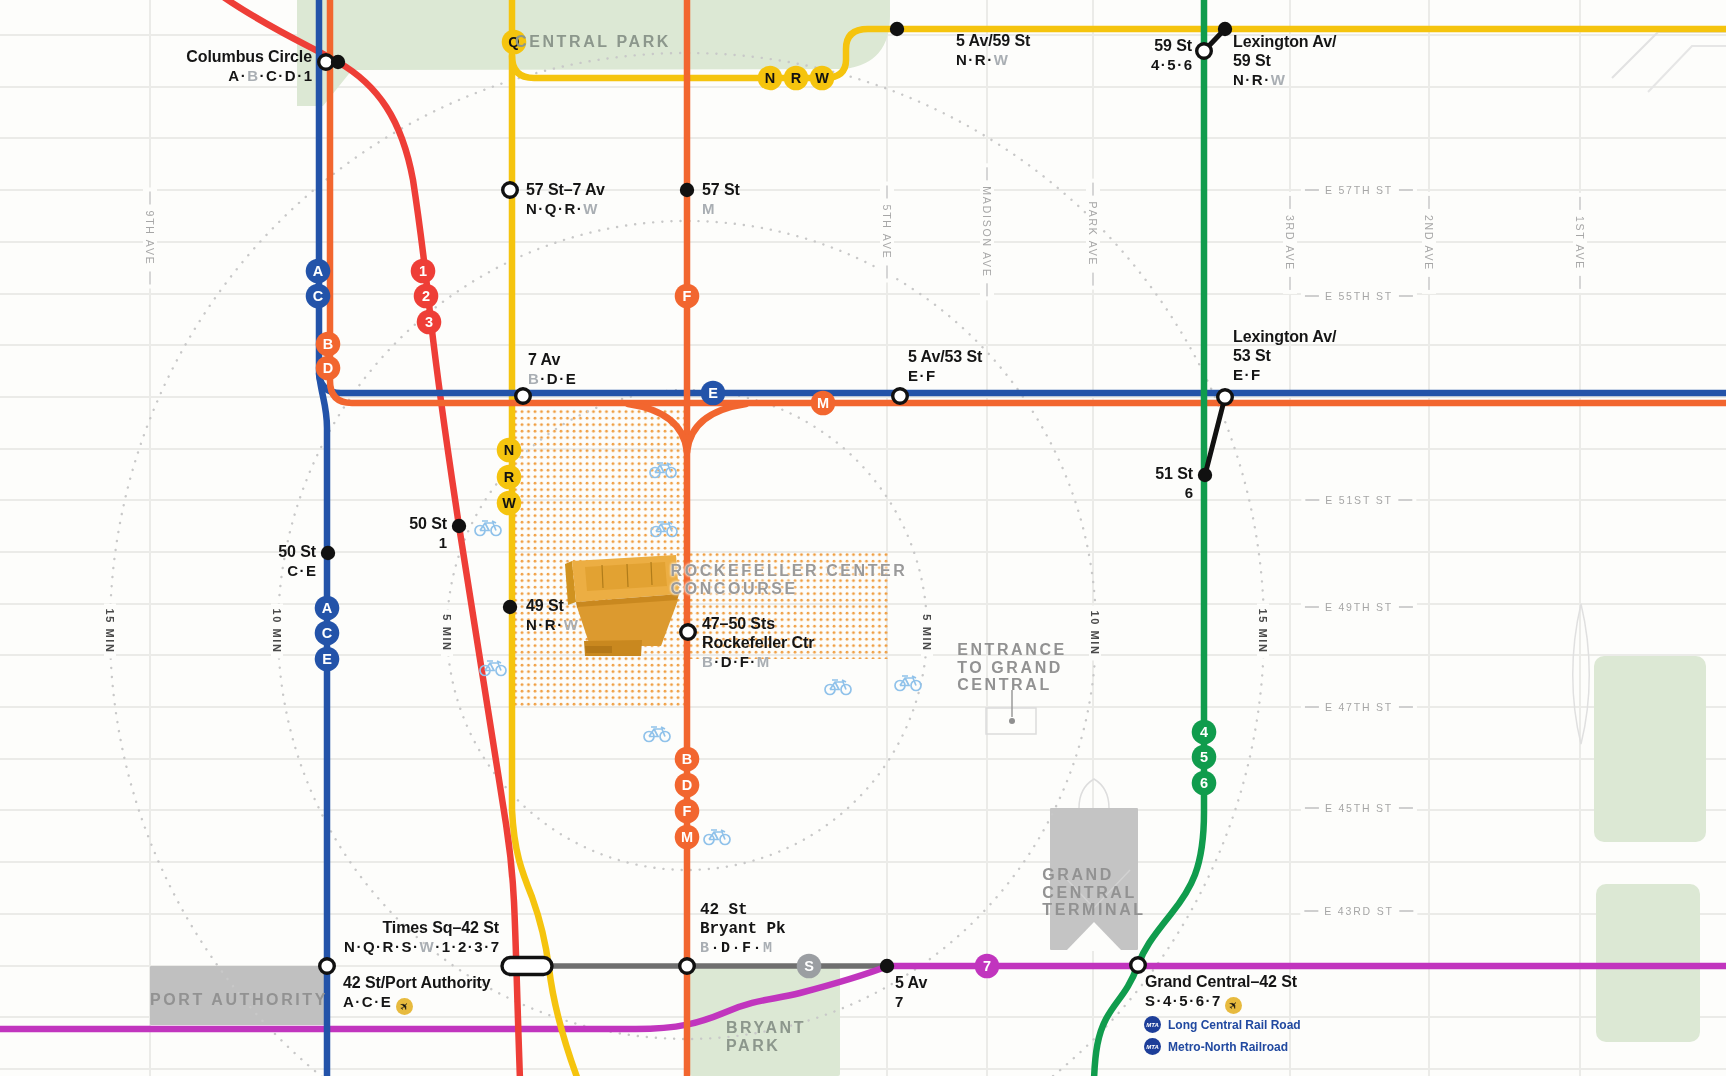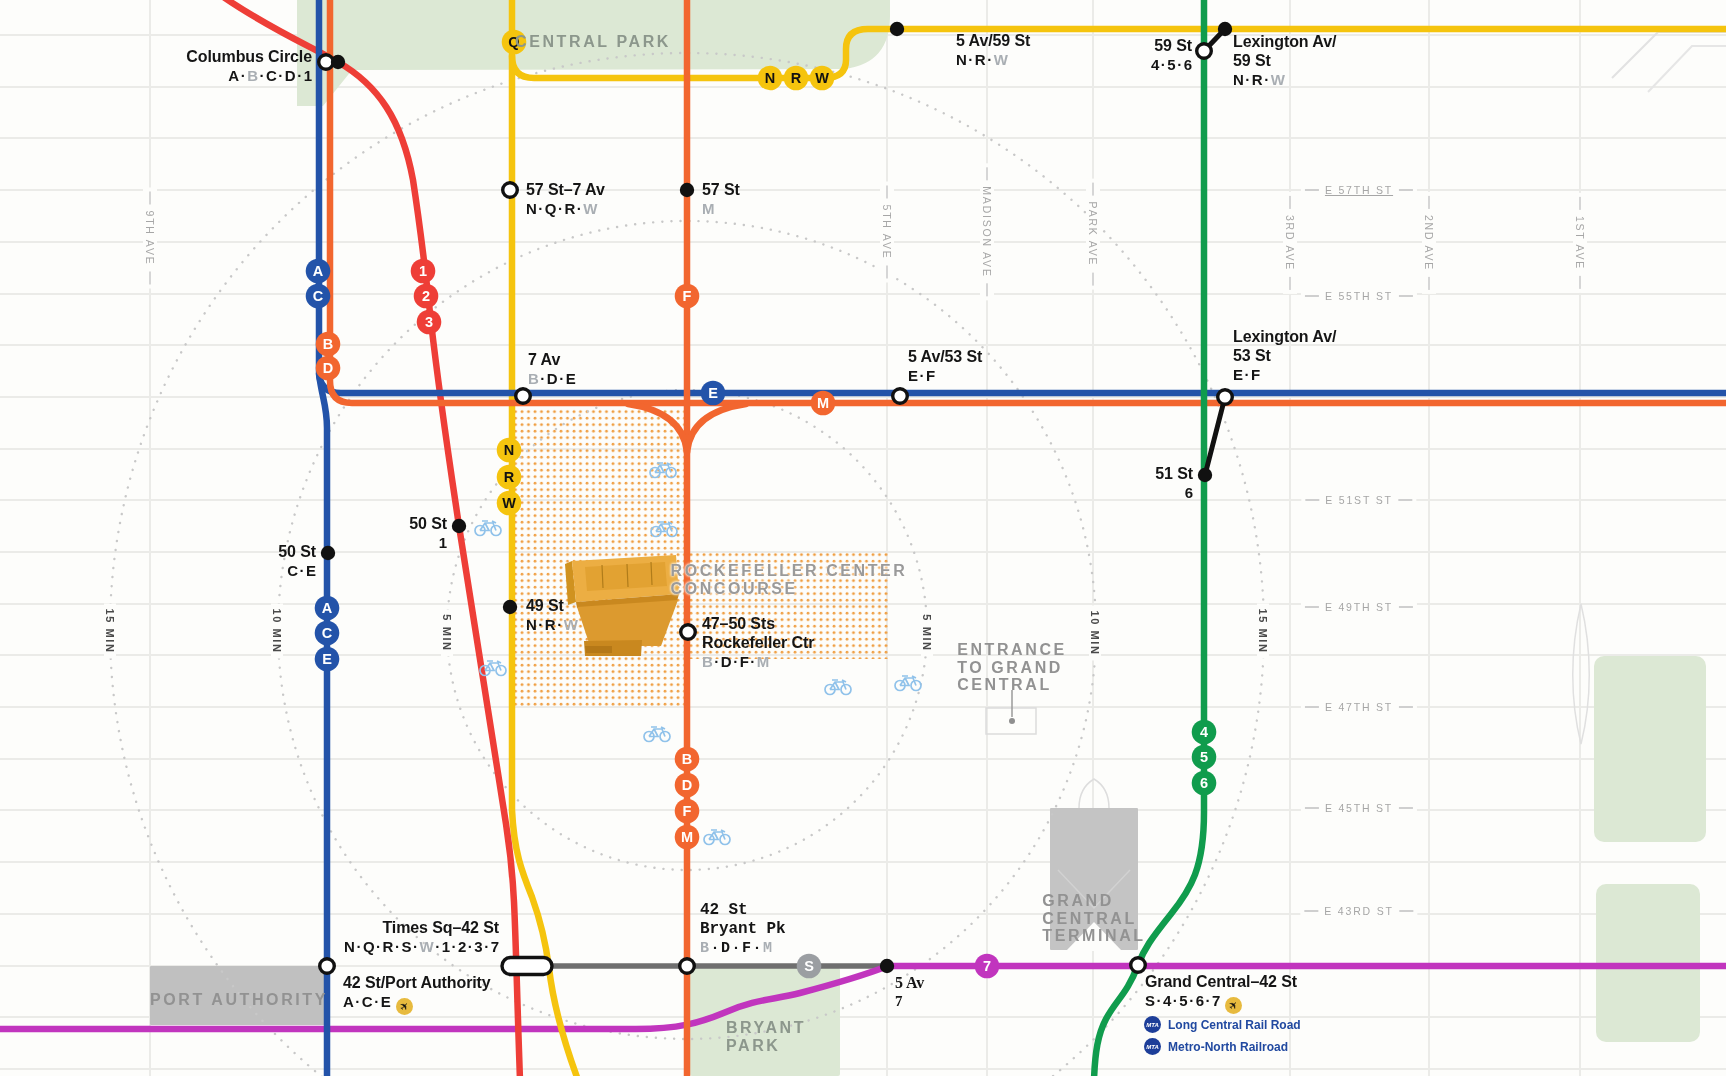--- a/index.html
+++ b/index.html
@@ -338,39 +338,39 @@
         <div class="st-name">42 St/Port Authority</div>
         <div class="st-routes"><span>A</span><span class="sep">·</span><span>C</span><span class="sep">·</span><span>E</span><span class="plane">
             <b>✈</b>
           </span></div>
       </div>
       <div class="lbl" style="left: 700px; top: 901px; font-family: Liberation Mono, monospace;">
         <div class="st-name">42 St</div>
         <div class="st-name">Bryant Pk</div>
         <div class="st-routes"><span class="lt">B</span><span class="sep">·</span><span>D</span><span class="sep">·</span><span>F</span><span class="sep">·</span><span class="lt">M</span></div>
       </div>
-      <div class="lbl" style="left: 895px; top: 973px; font-family: Liberation Serif, serif;">
+      <div class="lbl" style="left: 895px; top: 973px;">
         <div class="st-name">5 Av</div>
         <div class="st-routes"><span>7</span></div>
       </div>
       <div class="lbl" style="left: 1145px; top: 972px;">
         <div class="st-name">Grand Central–42 St</div>
         <div class="st-routes"><span>S</span><span class="sep">·</span><span>4</span><span class="sep">·</span><span>5</span><span class="sep">·</span><span>6</span><span class="sep">·</span><span>7</span><span class="plane">
             <b>✈</b>
           </span></div>
       </div>
       <div class="rr" style="left: 1144px; top: 1016px;">
         <span class="badge">MTA</span>
         <span class="rrt">Long Central Rail Road</span>
       </div>
       <div class="rr" style="left: 1144px; top: 1038px;">
         <span class="badge">MTA</span>
         <span class="rrt">Metro-North Railroad</span>
       </div>
-      <div class="lbl street" style="left: 1359px; top: 190px; text-decoration: underline;">
+      <div class="lbl street" style="left: 1359px; top: 190px;">
         <i class="dash"></i>
         <span>E 57TH ST</span>
         <i class="dash"></i>
       </div>
       <div class="lbl street" style="left: 1359px; top: 296px; text-align: right;">
         <i class="dash"></i>
         <span>E 55TH ST</span>
         <i class="dash"></i>
       </div>
       <div class="lbl street" style="left: 1359px; top: 500px;">
@@ -447,21 +447,21 @@
         <div>CONCOURSE</div>
       </div>
       <div class="lbl arealbl " style="left: 1012px; top: 641px;">
         <div>ENTRANCE</div>
         <div>TO GRAND</div>
         <div>CENTRAL</div>
       </div>
       <div class="lbl arealbl " style="left: 239px; top: 991px;">
         <div>PORT AUTHORITY</div>
       </div>
-      <div class="lbl arealbl " style="left: 1094px; top: 866px; margin-top: 26px;">
+      <div class="lbl arealbl " style="left: 1094px; top: 866px;">
         <div>GRAND</div>
         <div>CENTRAL</div>
         <div>TERMINAL</div>
       </div>
       <div class="lbl arealbl green" style="left: 766px; top: 1019px;">
         <div>BRYANT</div>
         <div>PARK</div>
       </div>
     </div>
 </div>

